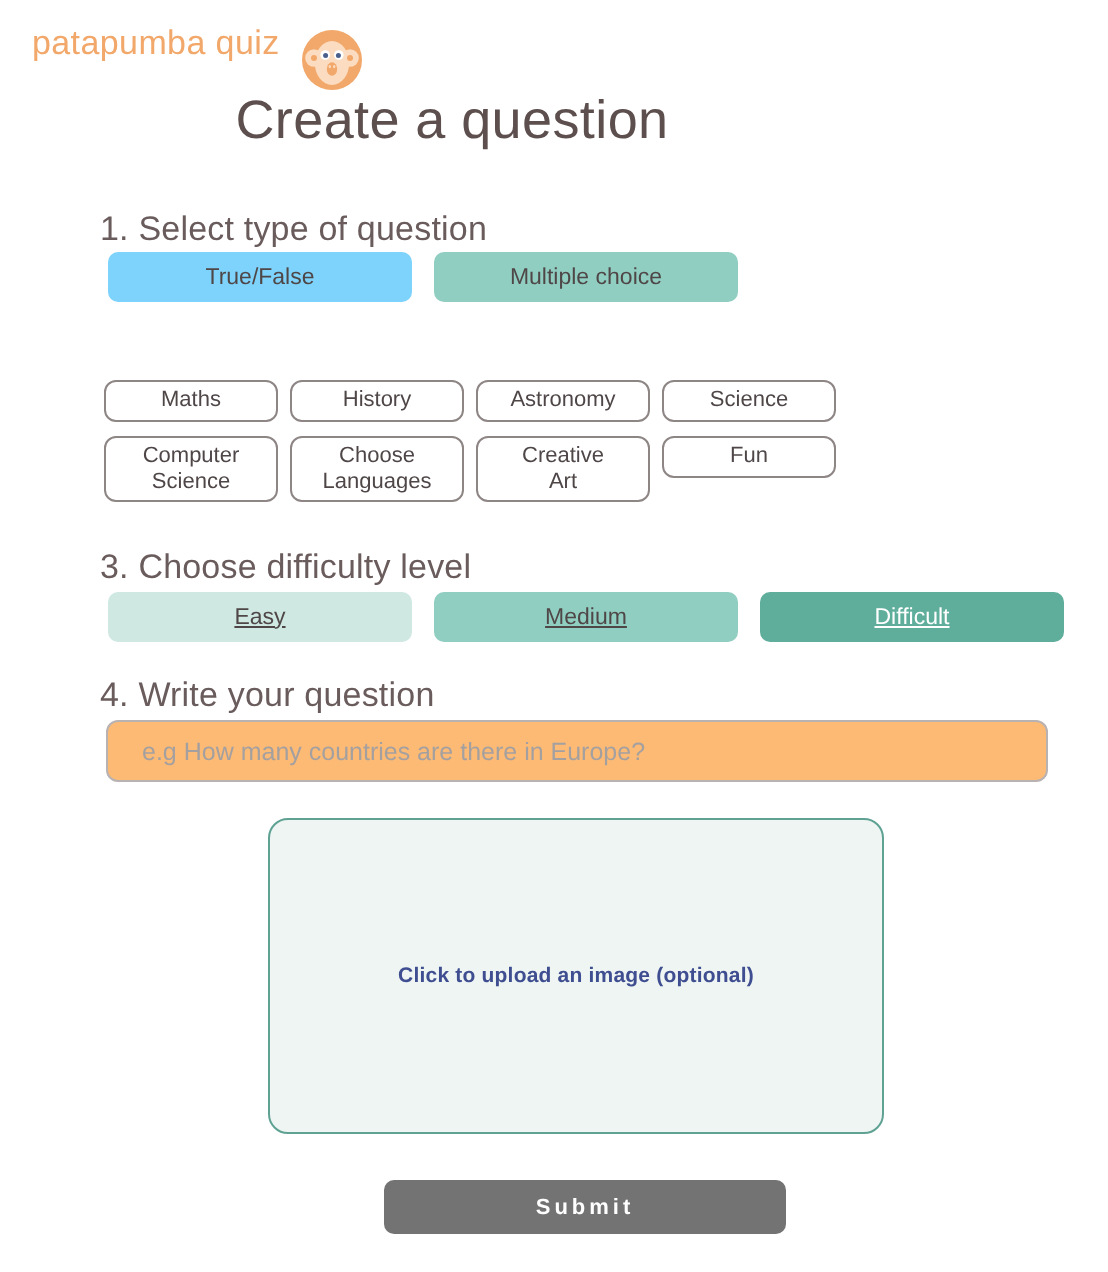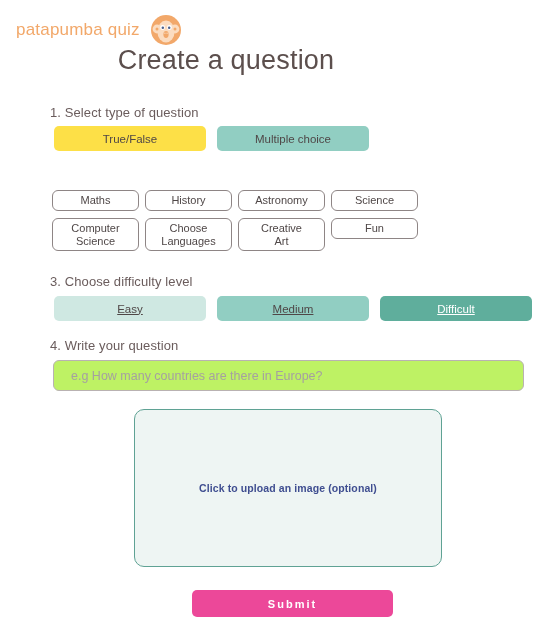--- a/index.html
+++ b/index.html
@@ -19,21 +19,21 @@
     width: 554px;
     height: 636px;
   }
 
   
   .brand {
     position: absolute;
     left: 16px;
     top: 12px;
     display: flex;
-    align-items: center;
+    align-items: flex-start;
     gap: 8px;
   }
   .brand-text {
     font-size: 17px;
     letter-spacing: 0.2px;
     color: #f2a86a;
     font-weight: 400;
   }
   .brand-logo {
     width: 36px;
@@ -51,21 +51,21 @@
     font-size: 27px;
     font-weight: 400;
     color: #5c4f4d;
     letter-spacing: 0.2px;
   }
 
   
   .section-label {
     position: absolute;
     left: 50px;
-    font-size: 13px;
+    font-size: 17px;
     color: #6a5c5c;
     letter-spacing: 0.1px;
   }
   #lbl1 { top: 105px; }
   #lbl2 { top: 168px; }
   #lbl3 { top: 274px; }
   #lbl4 { top: 338px; }
 
   
   .type-row {
@@ -82,21 +82,21 @@
     border-radius: 5px;
     font-family: "Liberation Sans", sans-serif;
     font-size: 11.5px;
     color: #4f4747;
     cursor: pointer;
     display: flex;
     align-items: center;
     justify-content: center;
     padding: 0;
   }
-  .type-btn.light { background: #fde047; }
+  .type-btn.light { background: #7dd3fc; }
   .type-btn.sel   { background: #91cec2; }
 
   
   .cat-grid {
     position: absolute;
     left: 52px;
     top: 190px;
     width: 452px;
     display: flex;
     flex-wrap: wrap;
@@ -148,21 +148,21 @@
   .diff-btn.lvl3 { background: #5fae9c; color: #ffffff; }
 
   
   .question-input {
     position: absolute;
     left: 53px;
     top: 360px;
     width: 471px;
     height: 31px;
     box-sizing: border-box;
-    background: #bef264;
+    background: #fdba74;
     border: 1px solid #b9b2b2;
     border-radius: 6px;
     font-family: "Liberation Sans", sans-serif;
     font-size: 12.5px;
     color: #4f4747;
     padding: 0 17px;
     outline: none;
   }
   .question-input::placeholder { color: #a5a0a0; }
 
@@ -191,21 +191,21 @@
 
   
   .submit-btn {
     position: absolute;
     left: 192px;
     top: 590px;
     width: 201px;
     height: 27px;
     border: none;
     border-radius: 5px;
-    background: #ec4899;
+    background: #737373;
     color: #ffffff;
     font-family: "Liberation Sans", sans-serif;
     font-size: 11px;
     font-weight: bold;
     letter-spacing: 2px;
     cursor: pointer;
     display: flex;
     align-items: center;
     justify-content: center;
     padding: 0;

